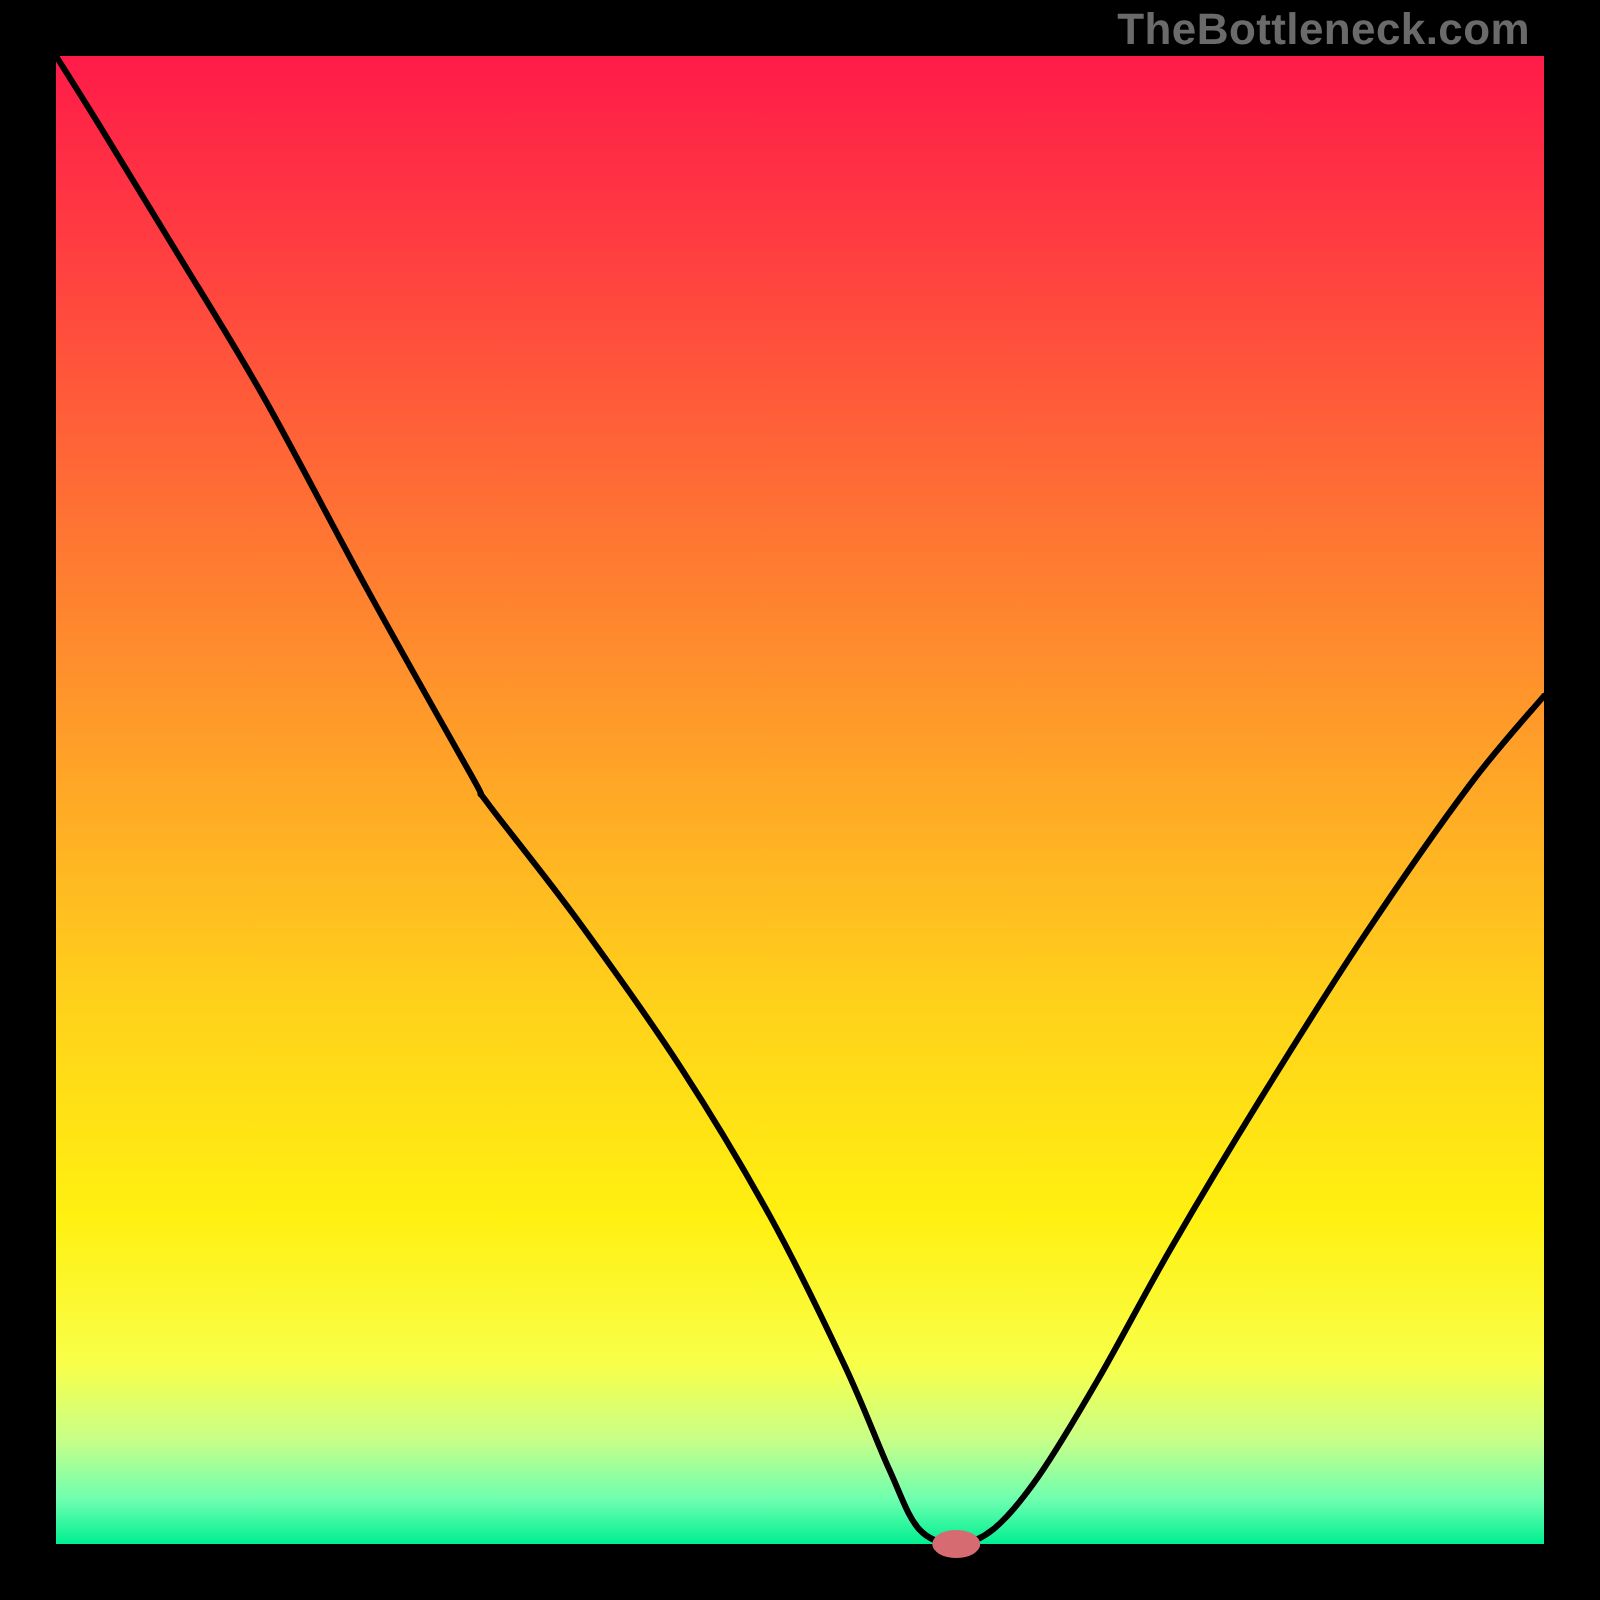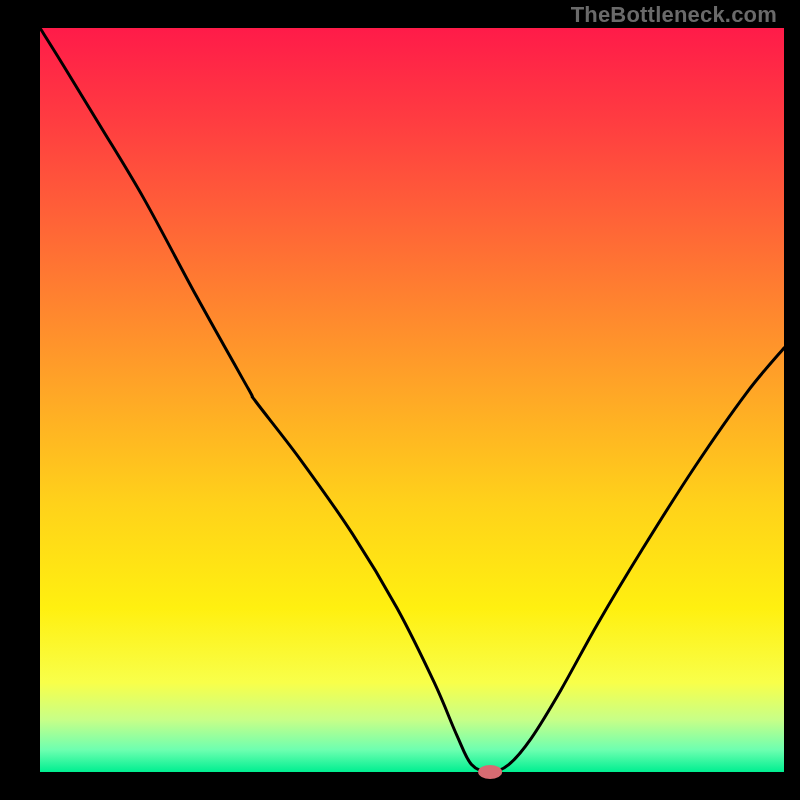--- a/index.html
+++ b/index.html
@@ -9,21 +9,20 @@
     height: 800px;
     background: #000;
     overflow: hidden;
     font-family: Arial, Helvetica, sans-serif;
   }
   .frame {
     position: relative;
     width: 777px;
     height: 800px;
     background: #000;
-    margin-left: 12px;
   }
   .watermark {
     position: absolute;
     top: 2px;
     right: 12px;
     color: #6a6a6a;
     font-size: 22px;
     font-weight: 600;
     letter-spacing: 0.2px;
     user-select: none;

